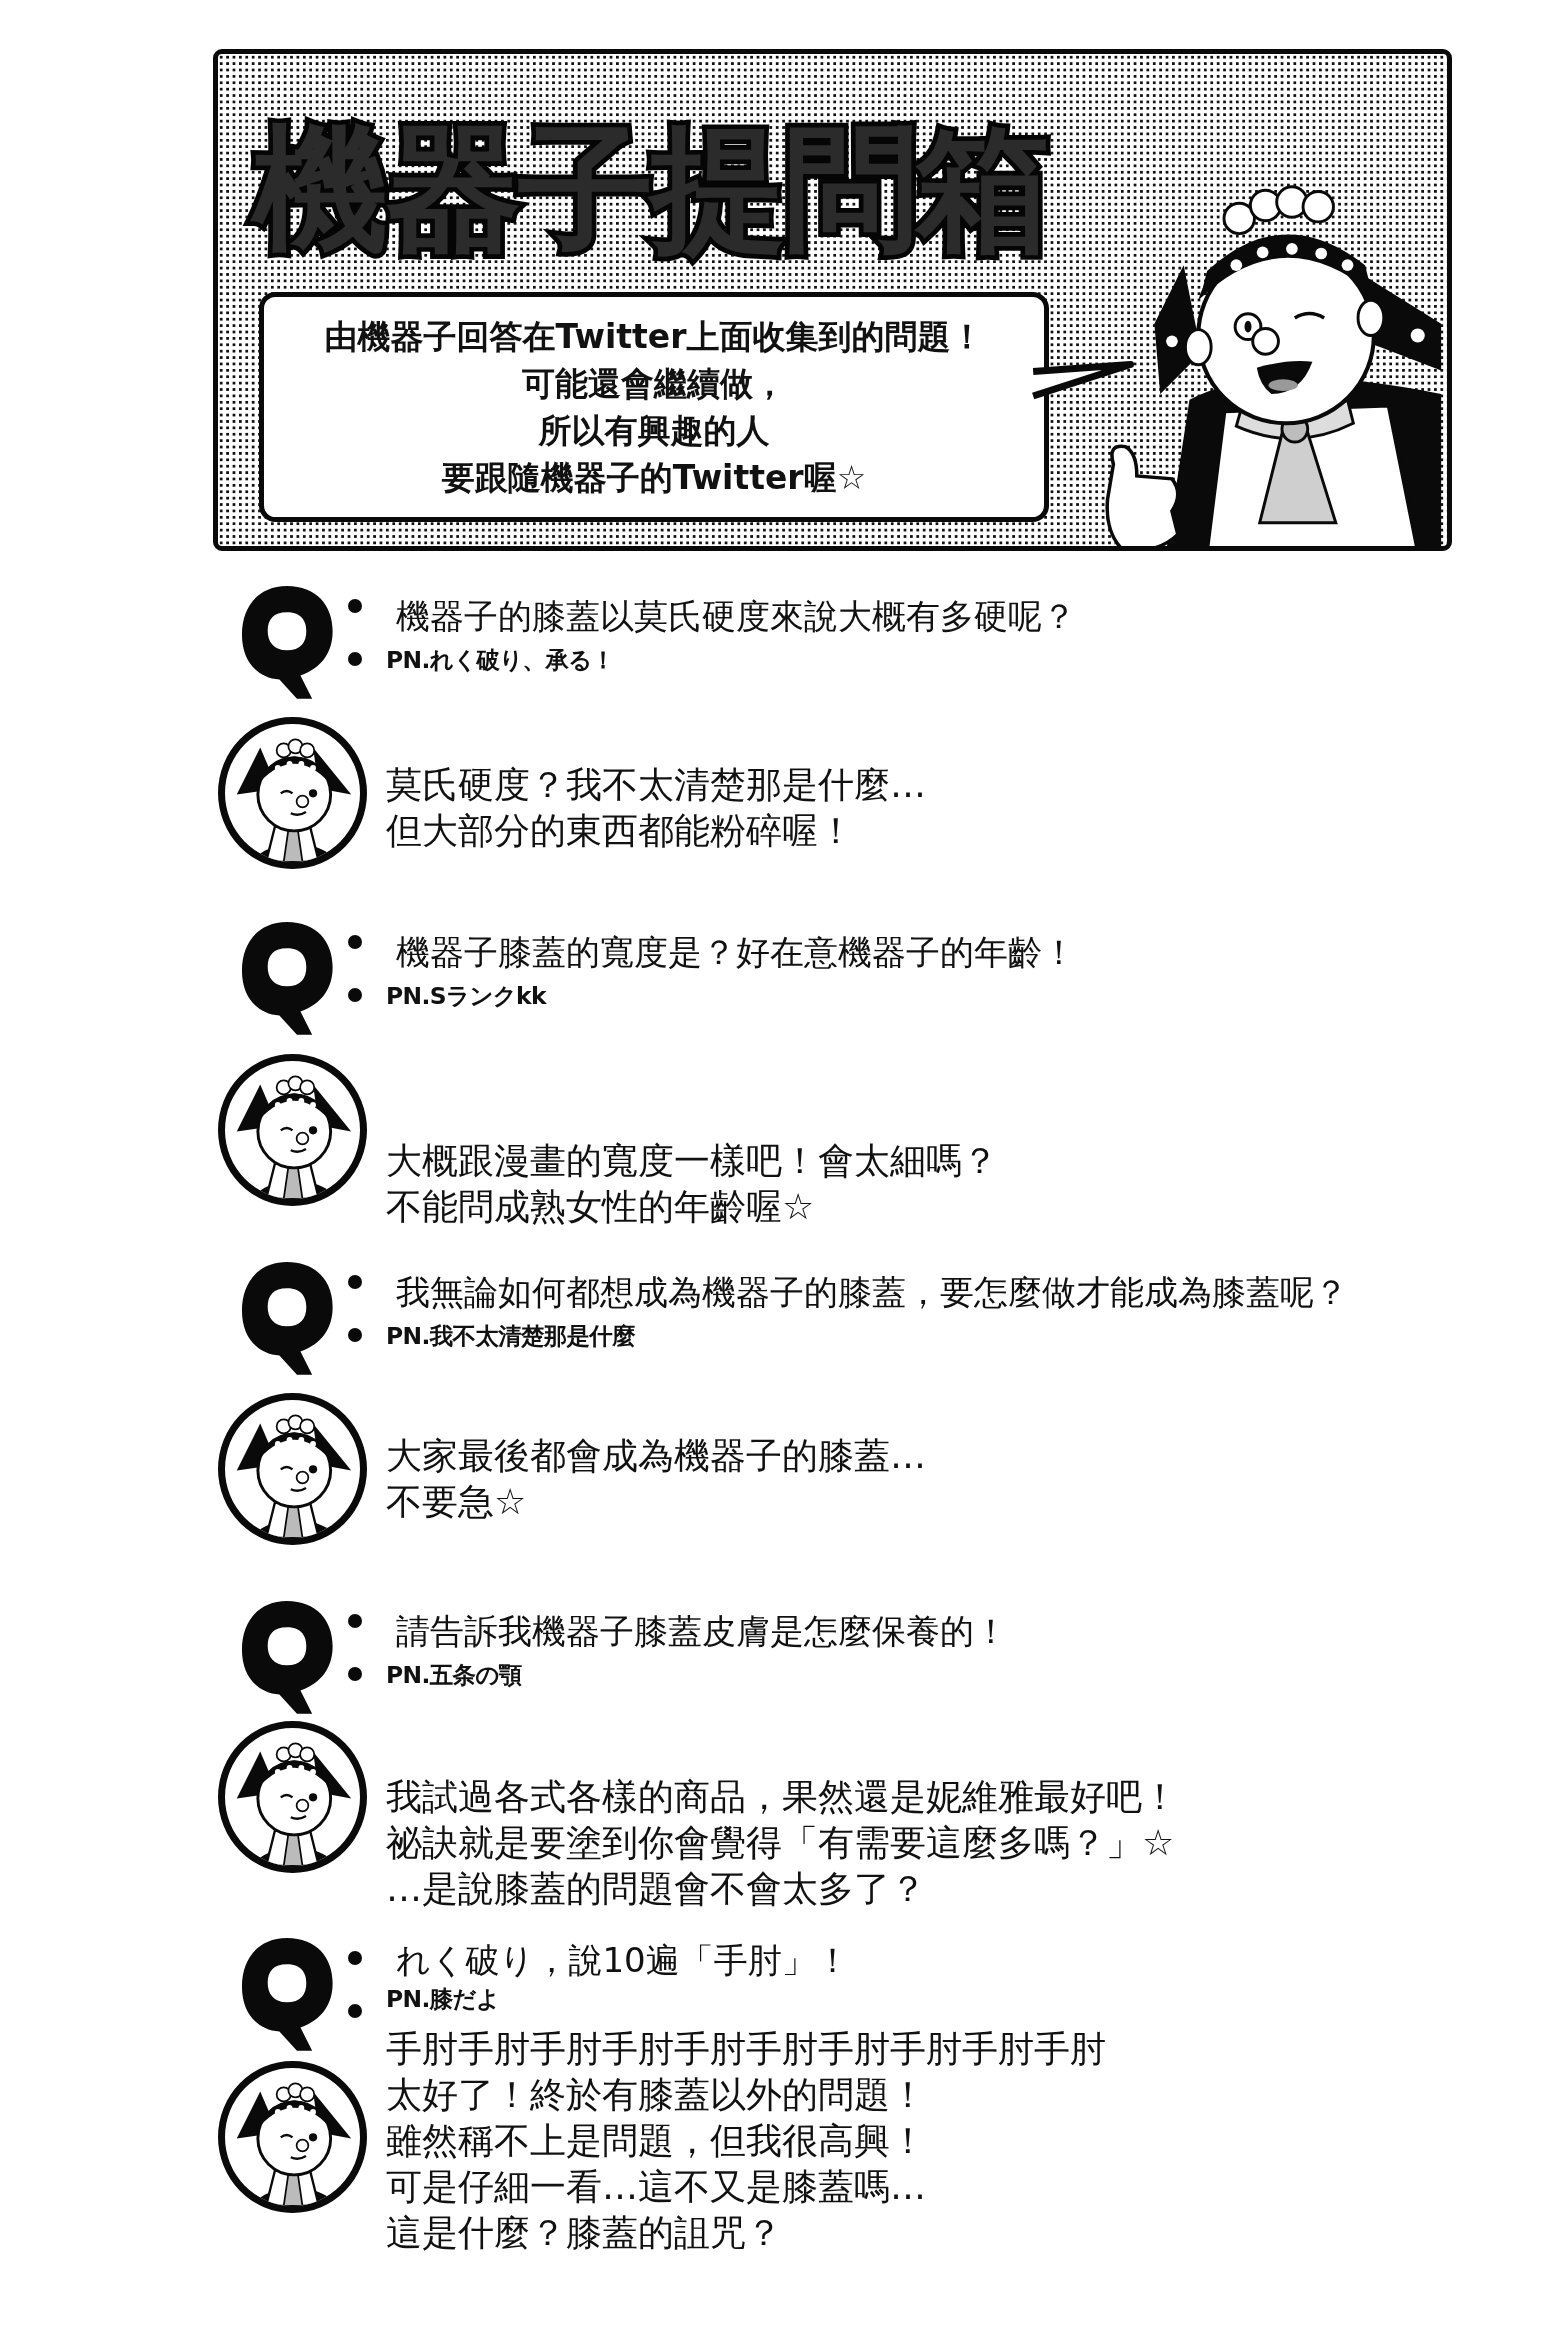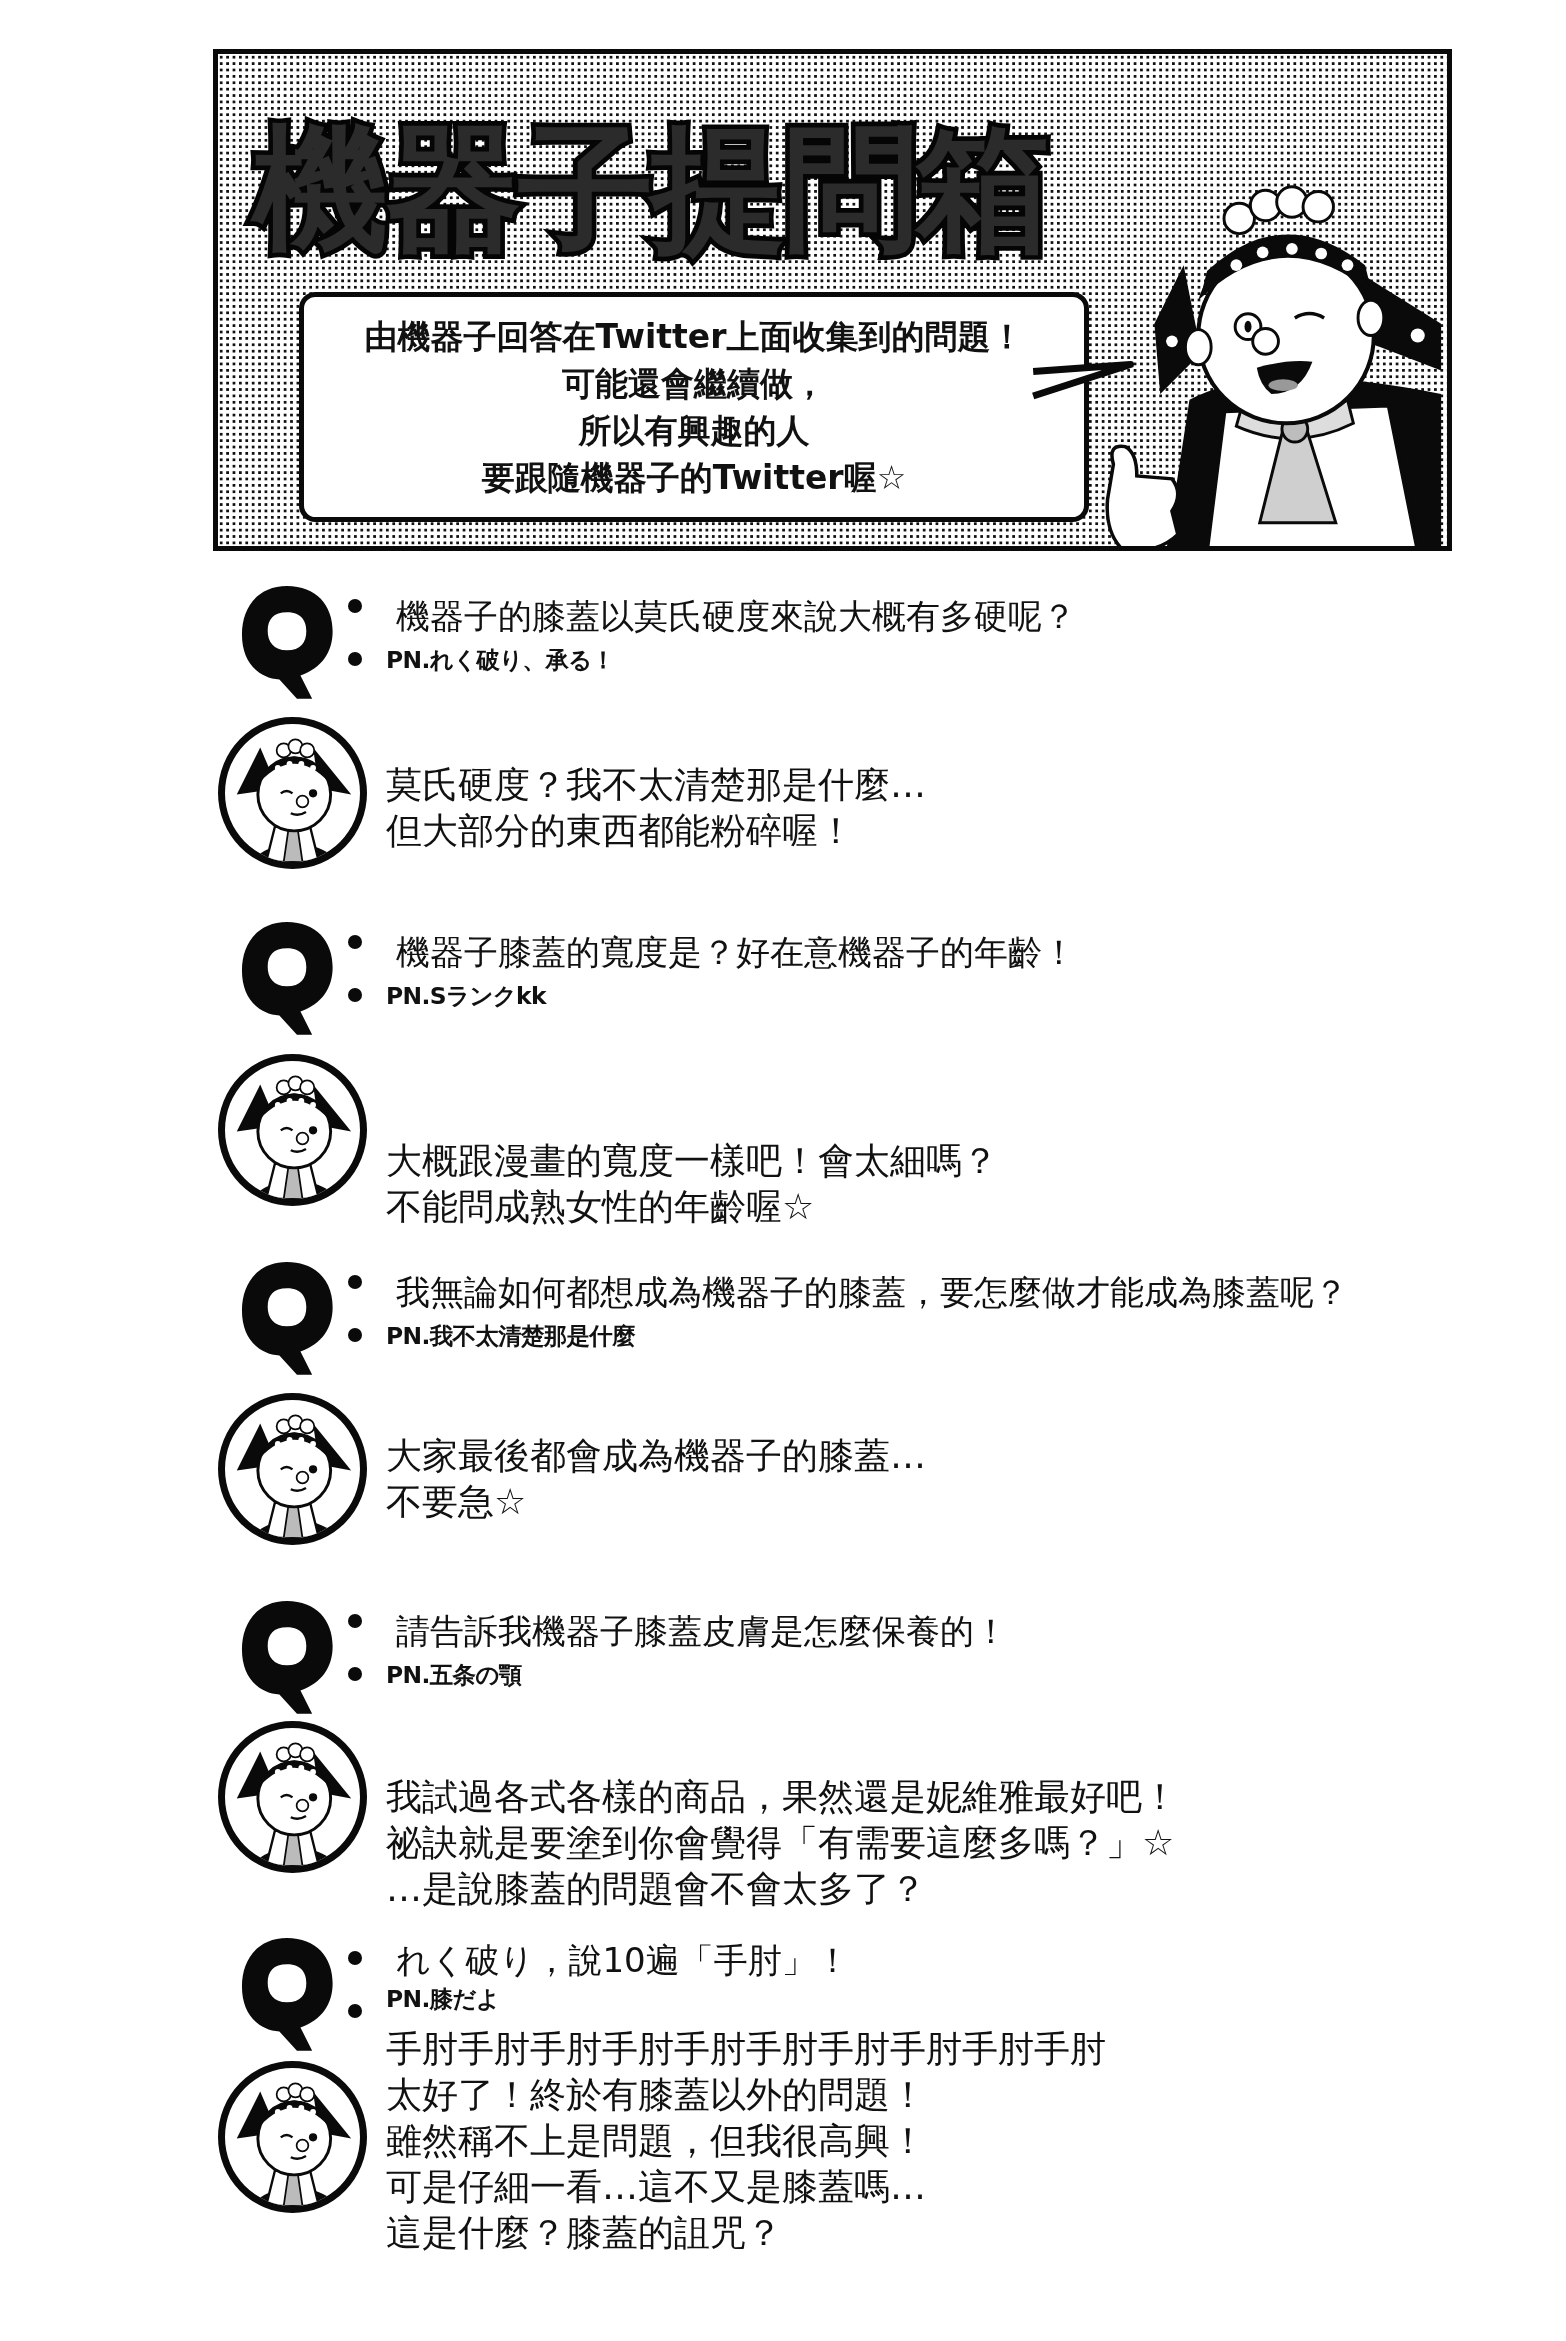--- a/index.html
+++ b/index.html
@@ -4,39 +4,39 @@
   <style>
     html, body { margin: 0; padding: 0; background: #ffffff; }
     body {
       width: 1567px; height: 2342px; position: relative; overflow: hidden;
       font-family: "DejaVu Sans", "Liberation Sans", sans-serif; color: #111111;
     }
     .dots {
       background-color: #ffffff;
       background-image: radial-gradient(circle, #111 1.3px, transparent 1.6px);
       background-size: 6.4px 6.4px;
+      border-radius: 9px;
     }
     .panel {
       position: absolute; left: 213px; top: 49px; width: 1229px; height: 492px;
       border: 5.9px solid #0a0a0a; overflow: hidden;
     }
     .title {
       position: absolute; left: 35px; top: 59px; height: 152px;
       display: flex; align-items: center; gap: 1.2px;
       font-family: "DejaVu Sans", sans-serif; font-weight: bold;
       font-size: 136px; line-height: 1; color: #2b2b2b; letter-spacing: -3.5px;
       -webkit-text-stroke: 9.4px #050505; paint-order: stroke fill;
     }
     .bubble {
       position: absolute; left: 41px; top: 238px; width: 780px; height: 220px;
       border: 5.9px solid #0a0a0a; border-radius: 16.4px; background: #ffffff;
       display: flex; flex-direction: column; align-items: center; justify-content: center;
       font-weight: bold; font-size: 33px; line-height: 47px; text-align: center;
       z-index: 2;
-      margin-left: 40px;
     }
     .bubble-tail { position: absolute; left: 808px; top: 293px; z-index: 3; }
     .maid-figure { position: absolute; left: 872px; top: 94px; z-index: 1; }
 
     .qa { position: absolute; left: 0; width: 1567px; }
     .q-row { position: absolute; left: 237px; top: 0; width: 1317px; height: 117px; }
     .q-glyph { position: absolute; left: 0; top: 0; }
     .q-dot { position: absolute; left: 111px; width: 14px; height: 14px; border-radius: 50%; background: #0a0a0a; }
     .q-dot.top { top: 16px; }
     .q-dot.bot { top: 69px; }

